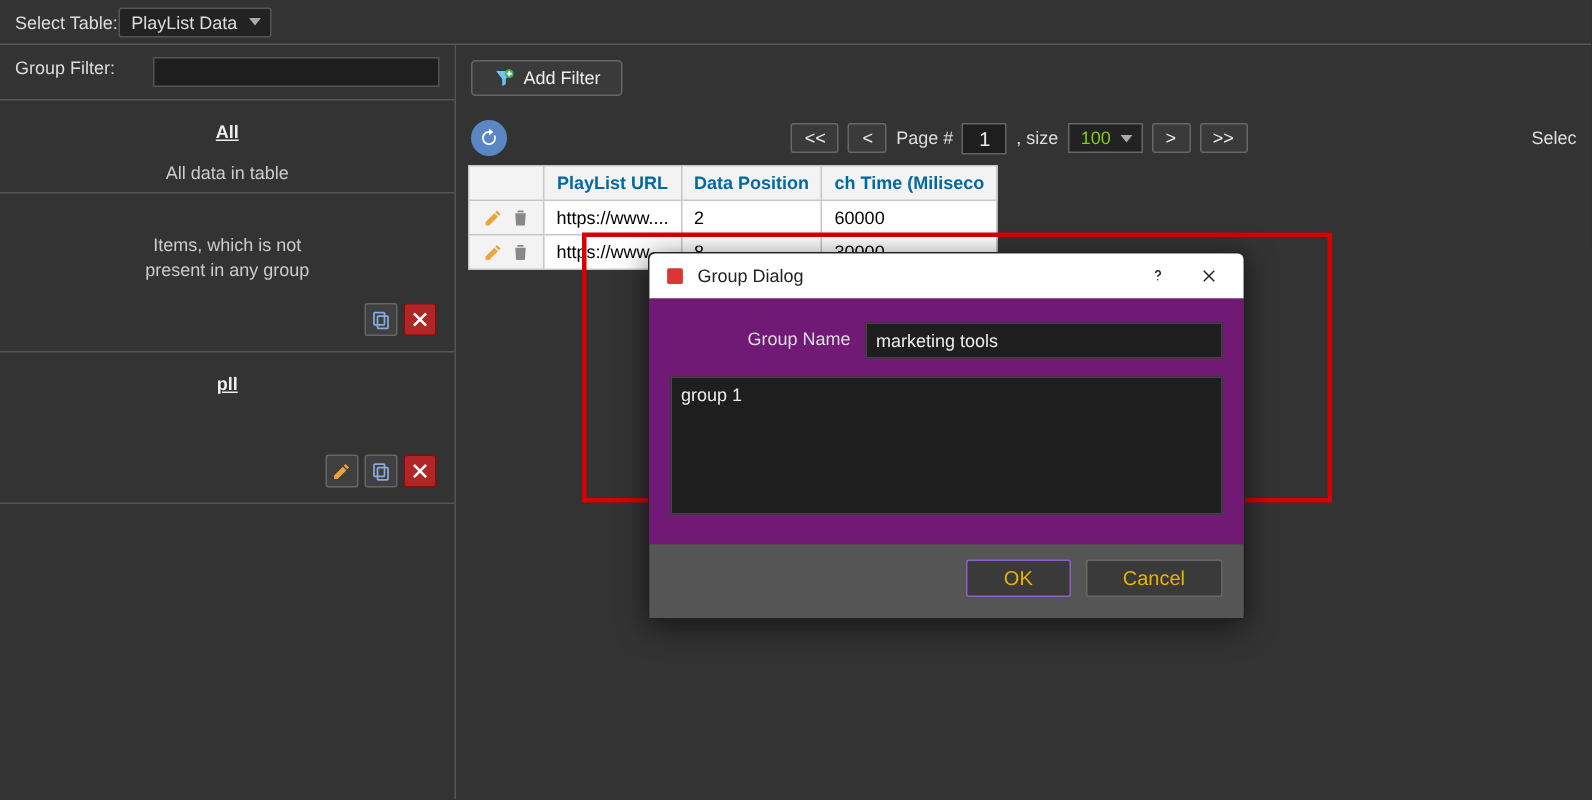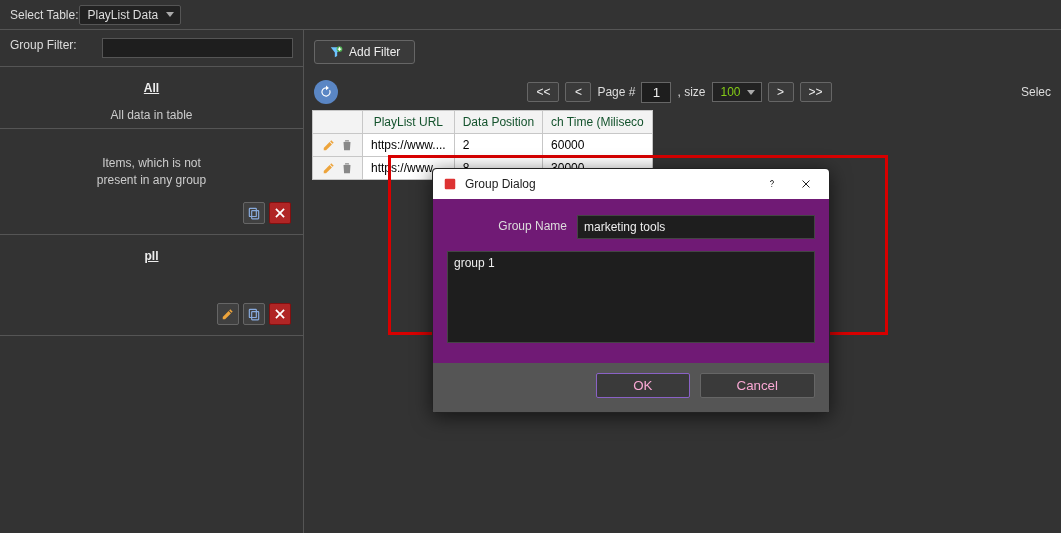--- a/index.html
+++ b/index.html
@@ -41,42 +41,42 @@
   .pager-center{ flex:1; display:flex; align-items:center; justify-content:center; gap:6px;}
   .pg-btn { background:#3a3a3a; border:1px solid #666; color:#eee; padding:2px 8px; border-radius:2px; cursor:pointer; min-width:26px; text-align:center;}
   .pg-input{background:#1e1e1e; border:1px solid #666; color:#eee; padding:2px 4px; width:30px; text-align:center;}
   .size-sel{background:#222;border:1px solid #666;color:#84cc16;padding:2px 20px 2px 8px;position:relative;cursor:pointer;}
   .size-sel .sc{position:absolute;right:6px;top:7px;width:0;height:0;border-left:4px solid transparent;border-right:4px solid transparent;border-top:5px solid #aaa;}
   .selected-label{color:#ddd;}
 
   
   .tbl { background:#fff; color:#000; border-collapse:collapse; margin-left:8px; }
   .tbl th, .tbl td { border:1px solid #c7c7c7; padding:4px 8px; font-size:12px;}
-  .tbl th { background:#f3f3f3; font-weight:normal; color:#14532d; }
+  .tbl th { background:#f3f3f3; font-weight:bold; color:#0369a1; }
   .tbl td.tools{ width:50px; background:#f3f3f3;}
   .row-icons{display:flex;gap:4px;align-items:center;justify-content:center;}
   .row-icons svg{width:14px;height:14px;cursor:pointer;}
 
   
   .redbox{position:absolute; left:388px; top:155px; width:500px; height:180px; border:3px solid #d80000; pointer-events:none; z-index:5;}
 
   
   .dialog { position:absolute; left:432px; top:168px; width:398px; background:#555; border:1px solid #222; border-radius:4px; box-shadow:0 4px 20px rgba(0,0,0,0.6); z-index:10;}
   .dlg-title{ background:#fff; color:#222; height:30px; display:flex; align-items:center; padding:0 10px; gap:8px; border-top-left-radius:4px;border-top-right-radius:4px;}
   .dlg-title .ico{width:14px;height:14px;}
   .dlg-title .spacer{flex:1;}
   .dlg-title .tbtn{width:26px;height:26px;display:flex;align-items:center;justify-content:center;cursor:pointer;}
   .dlg-title .tbtn svg{width:12px;height:12px;}
   .dlg-body{ padding:16px 14px 8px 14px; background:#701a75;}
   .field{display:flex; margin-bottom:12px; gap:10px;}
   .field-label{width:120px; text-align:right; color:#ddd; padding-top:4px;}
   .field input, .field textarea{flex:1; background:#1e1e1e; border:1px solid #444; color:#eee; padding:4px 6px; font-family:inherit; font-size:12px;}
   .field textarea{height:92px; resize:none;}
   .dlg-footer{ display:flex; justify-content:flex-end; gap:10px; padding:10px 14px 14px; background:#555;}
-  .dlg-btn{ padding:4px 36px; background:#3a3a3a; border:1px solid #666; color:#f9a8d4; border-radius:2px; cursor:pointer;}
+  .dlg-btn{ padding:4px 24px; background:#3a3a3a; border:1px solid #666; color:#eab308; border-radius:2px; cursor:pointer;}
   .dlg-btn.primary{ border:1px solid #8a62c6;}
 </style>
 </head>
 <body>
 
 <div class="topbar">
   <span class="topbar-label">Select Table:</span>
   <div class="top-select">
     <span>PlayList Data</span>
     <span class="caret"></span>

